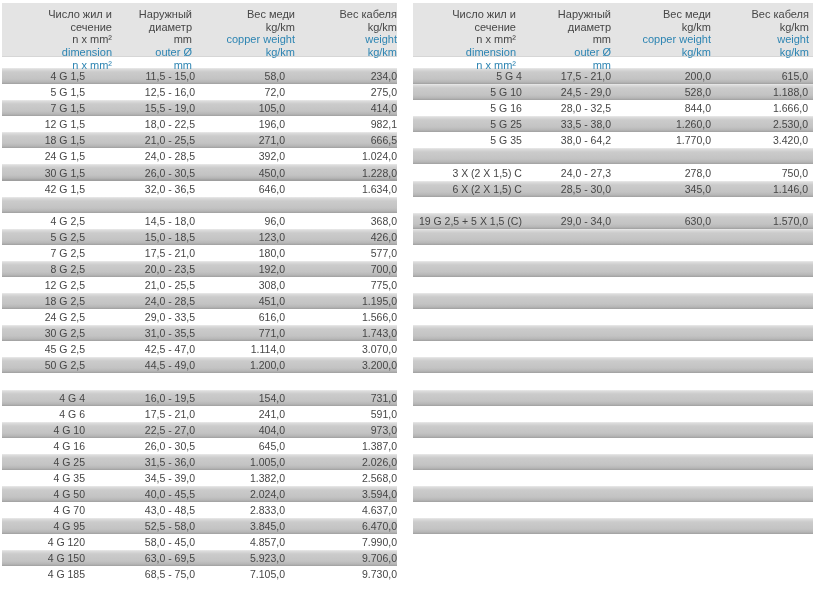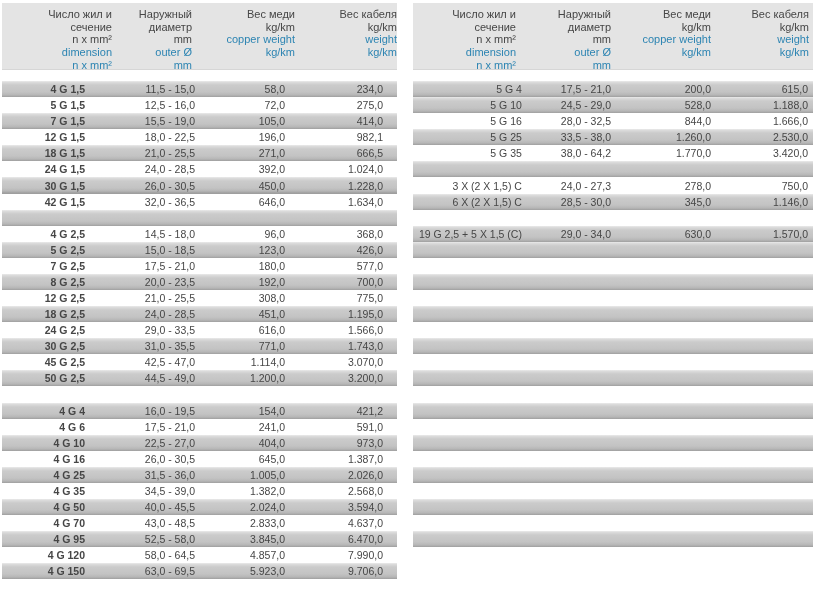--- a/index.html
+++ b/index.html
@@ -5,21 +5,21 @@
   html,body{margin:0;padding:0;}
   body{
     width:814px;height:600px;background:#ffffff;position:relative;
     font-family:"Liberation Sans",sans-serif;overflow:hidden;
   }
   .tbl{position:absolute;top:3px;}
   .tbl-left{left:2px;width:395px;}
   .tbl-right{left:413px;width:400px;}
 
   .thead{
-    height:67px;background:#e4e4e4;display:flex;box-sizing:border-box;
+    height:54px;background:#e4e4e4;display:flex;box-sizing:border-box;
     padding-top:5px;border-bottom:1px solid #d6d6d6;
   }
   .hc{display:flex;flex-direction:column;box-sizing:border-box;}
   .hc span{display:block;text-align:right;font-size:11px;line-height:12.7px;
     color:#464646;white-space:pre;}
   .hc span.hblue{color:#2c84b2;}
 
   
   .tbl-left  .hc:nth-child(1){width:110px;padding-right:0;}
   .tbl-left  .hc:nth-child(2){width:83px;padding-right:3px;}
@@ -35,24 +35,24 @@
   .row.gray{
     background:linear-gradient(180deg,
       #eaeaea 0px,#dadada 1.5px,#cbcbcb 4px,#c3c3c3 11px,
       #b6b6b6 14px,#9e9e9e 16.09px);
   }
   .row.white{background:transparent;}
   .cell{box-sizing:border-box;display:block;text-align:right;
     font-size:10.5px;color:#464646;white-space:pre;}
 
   
-  .tbl-left  .row .cell:nth-child(1){width:110px;padding-right:27px;font-weight:bold;}
+  .tbl-left  .row .cell:nth-child(1){width:110px;padding-right:27px;}
   .tbl-left  .row .cell:nth-child(2){width:86px;padding-right:3px;}
   .tbl-left  .row .cell:nth-child(3){width:88px;padding-right:1px;}
-  .tbl-left  .row .cell:nth-child(4){width:111px;padding-right:14px;}
+  .tbl-left  .row .cell:nth-child(4){width:111px;padding-right:0;}
   .tbl-right .row .cell:nth-child(1){width:112px;padding-right:2px;}
   .tbl-right .row .cell:nth-child(2){width:90px;padding-right:2px;}
   .tbl-right .row .cell:nth-child(3){width:100px;padding-right:1px;}
   .tbl-right .row .cell:nth-child(4){width:102px;padding-right:5px;}
 </style>
 </head>
 <body>
 
 <section class="tbl tbl-left">
   <header class="thead">
@@ -201,21 +201,21 @@
       <div class="row white">
         <span class="cell"></span>
         <span class="cell"></span>
         <span class="cell"></span>
         <span class="cell"></span>
       </div>
       <div class="row gray">
         <span class="cell">4 G 4</span>
         <span class="cell">16,0 - 19,5</span>
         <span class="cell">154,0</span>
-        <span class="cell">421,2</span>
+        <span class="cell">731,0</span>
       </div>
       <div class="row white">
         <span class="cell">4 G 6</span>
         <span class="cell">17,5 - 21,0</span>
         <span class="cell">241,0</span>
         <span class="cell">591,0</span>
       </div>
       <div class="row gray">
         <span class="cell">4 G 10</span>
         <span class="cell">22,5 - 27,0</span>
@@ -253,29 +253,35 @@
         <span class="cell">4.637,0</span>
       </div>
       <div class="row gray">
         <span class="cell">4 G 95</span>
         <span class="cell">52,5 - 58,0</span>
         <span class="cell">3.845,0</span>
         <span class="cell">6.470,0</span>
       </div>
       <div class="row white">
         <span class="cell">4 G 120</span>
-        <span class="cell">58,0 - 64,5</span>
+        <span class="cell">58,0 - 45,0</span>
         <span class="cell">4.857,0</span>
         <span class="cell">7.990,0</span>
       </div>
       <div class="row gray">
         <span class="cell">4 G 150</span>
         <span class="cell">63,0 - 69,5</span>
         <span class="cell">5.923,0</span>
         <span class="cell">9.706,0</span>
+      </div>
+      <div class="row white">
+        <span class="cell">4 G 185</span>
+        <span class="cell">68,5 - 75,0</span>
+        <span class="cell">7.105,0</span>
+        <span class="cell">9.730,0</span>
       </div>
     </div>
 </section>
 
 <section class="tbl tbl-right">
   <header class="thead">
     <div class="hc">
       <span>Число жил и</span>
       <span>сечение</span>
       <span>n x mm²</span>

